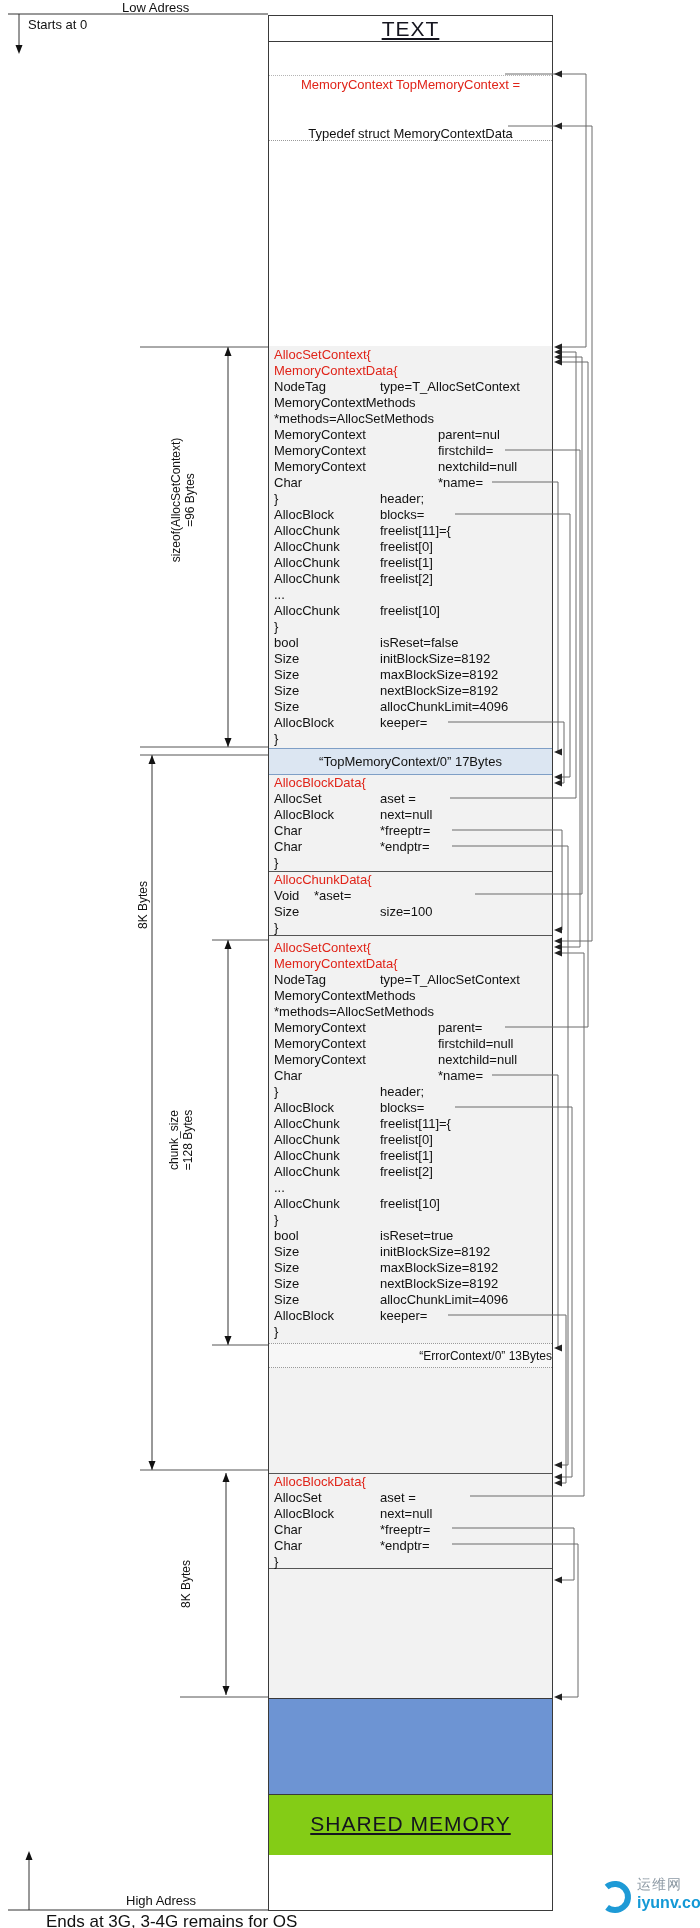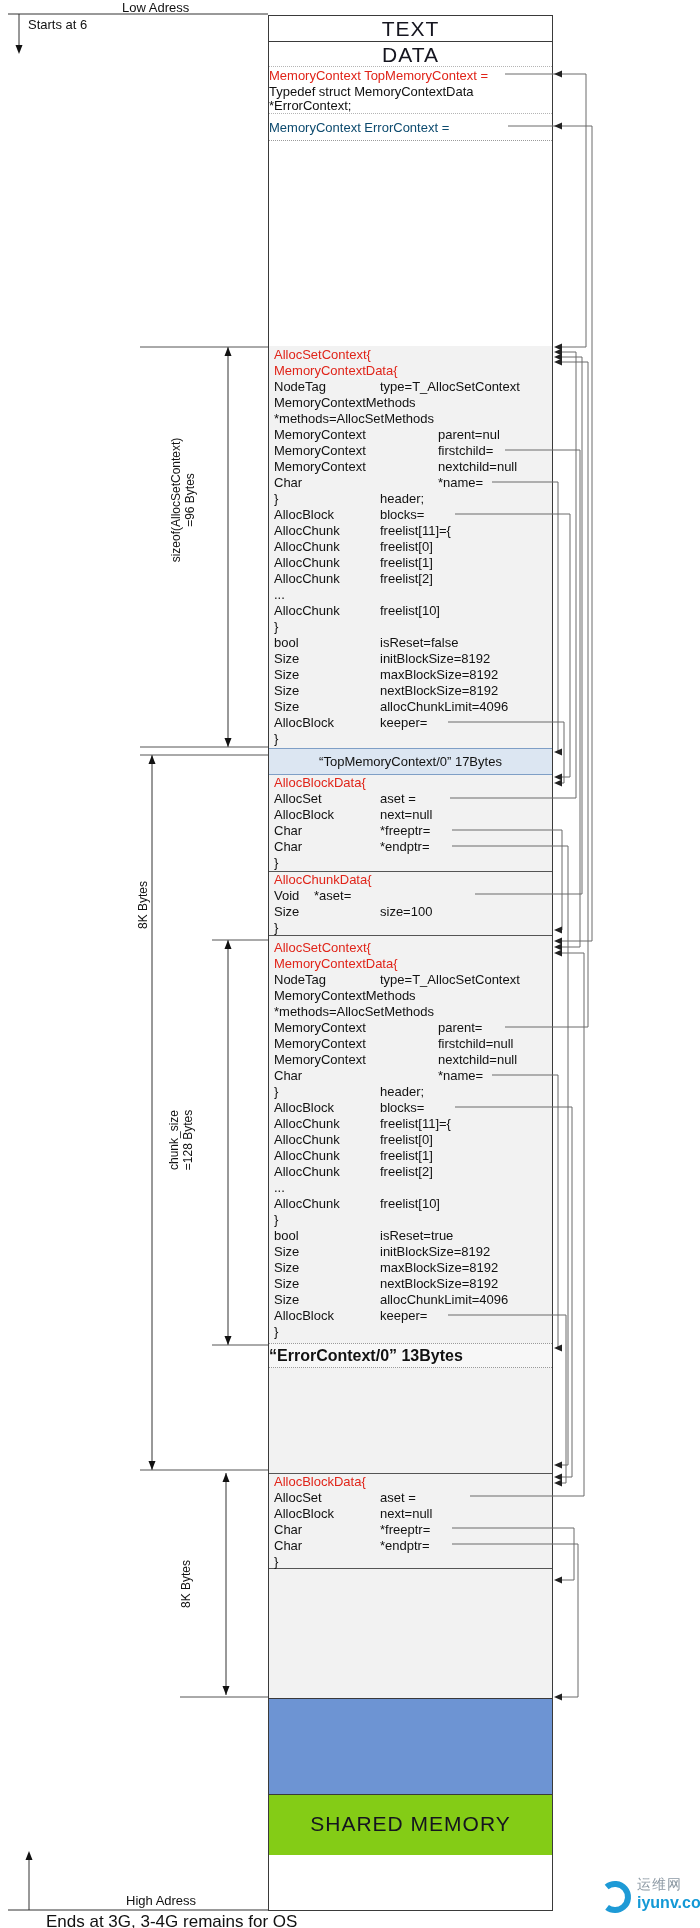--- a/index.html
+++ b/index.html
@@ -5,43 +5,43 @@
   html,body{margin:0;padding:0;}
   body{width:700px;height:1928px;position:relative;background:#fff;
        font-family:"Liberation Sans","DejaVu Sans",sans-serif;color:#111;overflow:hidden;}
   #stage{position:absolute;inset:0;}
   svg#overlay{position:absolute;left:0;top:0;pointer-events:none;}
 
   
   #col{position:absolute;left:268px;top:15px;width:285px;height:1896px;
        border:1px solid #3a3a3a;box-sizing:border-box;background:#fff;}
   .cell{position:absolute;left:0;right:0;box-sizing:border-box;}
-  .title{font-size:21px;text-align:center;letter-spacing:1px;color:#15151f;}
+  .title{font-size:21px;text-align:center;letter-spacing:1px;color:#15151f;text-decoration:underline;}
 
   #text-cell{top:0;height:26px;border-bottom:1px solid #3a3a3a;line-height:26px;}
   #data-wrap{top:26px;height:99px;border-bottom:1px dotted #9a9a9a;}
   #data-title{height:24px;line-height:26px;}
-  .drow{font-size:13px;line-height:14px;}
+  .drow{text-align:center;font-size:13px;line-height:14px;margin-top:33px;}
   #data-r1{height:18px;line-height:18px;border-top:1px dotted #b5b5b5;color:#e02419;}
   #data-r2a{height:14px;}
   #data-r2b{height:14px;}
   #data-r3{height:29px;line-height:28px;border-top:1px dotted #b5b5b5;color:#0c4a6e;}
 
   #gap-top{top:125px;height:178px;background:#fff;}
   #heap-bar{top:303px;height:27px;background:#6d94d3;border-top:1px solid #3a3a3a;
             border-bottom:1px solid #3a3a3a;line-height:26px;}
   .gray{background:#f2f2f2;}
   #block1{top:330px;height:402px;padding-top:1px;}
   #tm-bar{top:732px;height:27px;background:#dce6f2;border-top:1px solid #7f9fc6;
           border-bottom:1px solid #7f9fc6;text-align:center;font-size:13px;line-height:26px;}
   #abd1{top:759px;height:96px;}
   #acd{top:855px;height:64px;border-top:1px solid #555;}
   #block2{top:919px;height:408px;border-top:1px solid #555;padding-top:4px;}
   #err-bar{top:1327px;height:25px;background:#f7f7f7;border-top:1px dotted #9a9a9a;
-           border-bottom:1px dotted #9a9a9a;text-align:left;font-size:16px;line-height:24px;font-weight:bold;}
+           border-bottom:1px dotted #9a9a9a;text-align:right;font-size:12px;line-height:24px;}
   #gray-gap1{top:1352px;height:105px;}
   #abd2{top:1457px;height:96px;border-top:1px solid #555;border-bottom:1px solid #555;}
   #gray-gap2{top:1553px;height:129px;}
   #blue-block{top:1682px;height:97px;background:#6d94d3;border-top:1px solid #3a3a3a;
               border-bottom:1px solid #3a3a3a;}
   #shared-cell{top:1779px;height:60px;background:#84cc16;line-height:58px;}
   #stack-cell{top:1839px;height:57px;background:#cf6817;border-top:1px solid #3a3a3a;line-height:55px;}
 
   
   .srow{display:flex;height:16px;line-height:16px;font-size:13px;padding-left:5px;
@@ -64,29 +64,28 @@
   #wm-txt{margin-left:3px;}
   #wm-cn{font-size:14px;color:#8b98a3;letter-spacing:1px;}
   #wm-url{font-size:16px;font-weight:bold;color:#1399d6;}
 </style>
 </head>
 <body>
 
 <div id="stage">
 
   <div class="lbl" style="left:122px;top:0px;">Low Adress</div>
-  <div class="lbl" style="left:28px;top:17px;">Starts at 6</div>
+  <div class="lbl" style="left:28px;top:17px;">Starts at 0</div>
   <div class="lbl" style="left:126px;top:1893px;">High Adress</div>
   <div class="lbl" style="left:46px;top:1912px;font-size:17px;">Ends at 3G, 3-4G remains for OS</div>
 
   <div id="col">
     <div id="text-cell" class="cell title">TEXT</div>
 
     <div id="data-wrap" class="cell">
-      <div id="data-title" class="title">DATA</div>
       <div id="data-r1" class="drow">MemoryContext TopMemoryContext =</div>
       <div id="data-r2a" class="drow">Typedef struct MemoryContextData</div>
       <div id="data-r2b" class="drow">*ErrorContext;</div>
       <div id="data-r3" class="drow">MemoryContext ErrorContext =</div>
     </div>
 
     <div id="gap-top" class="cell"></div>
 
 
     <div id="block1" class="cell gray">

